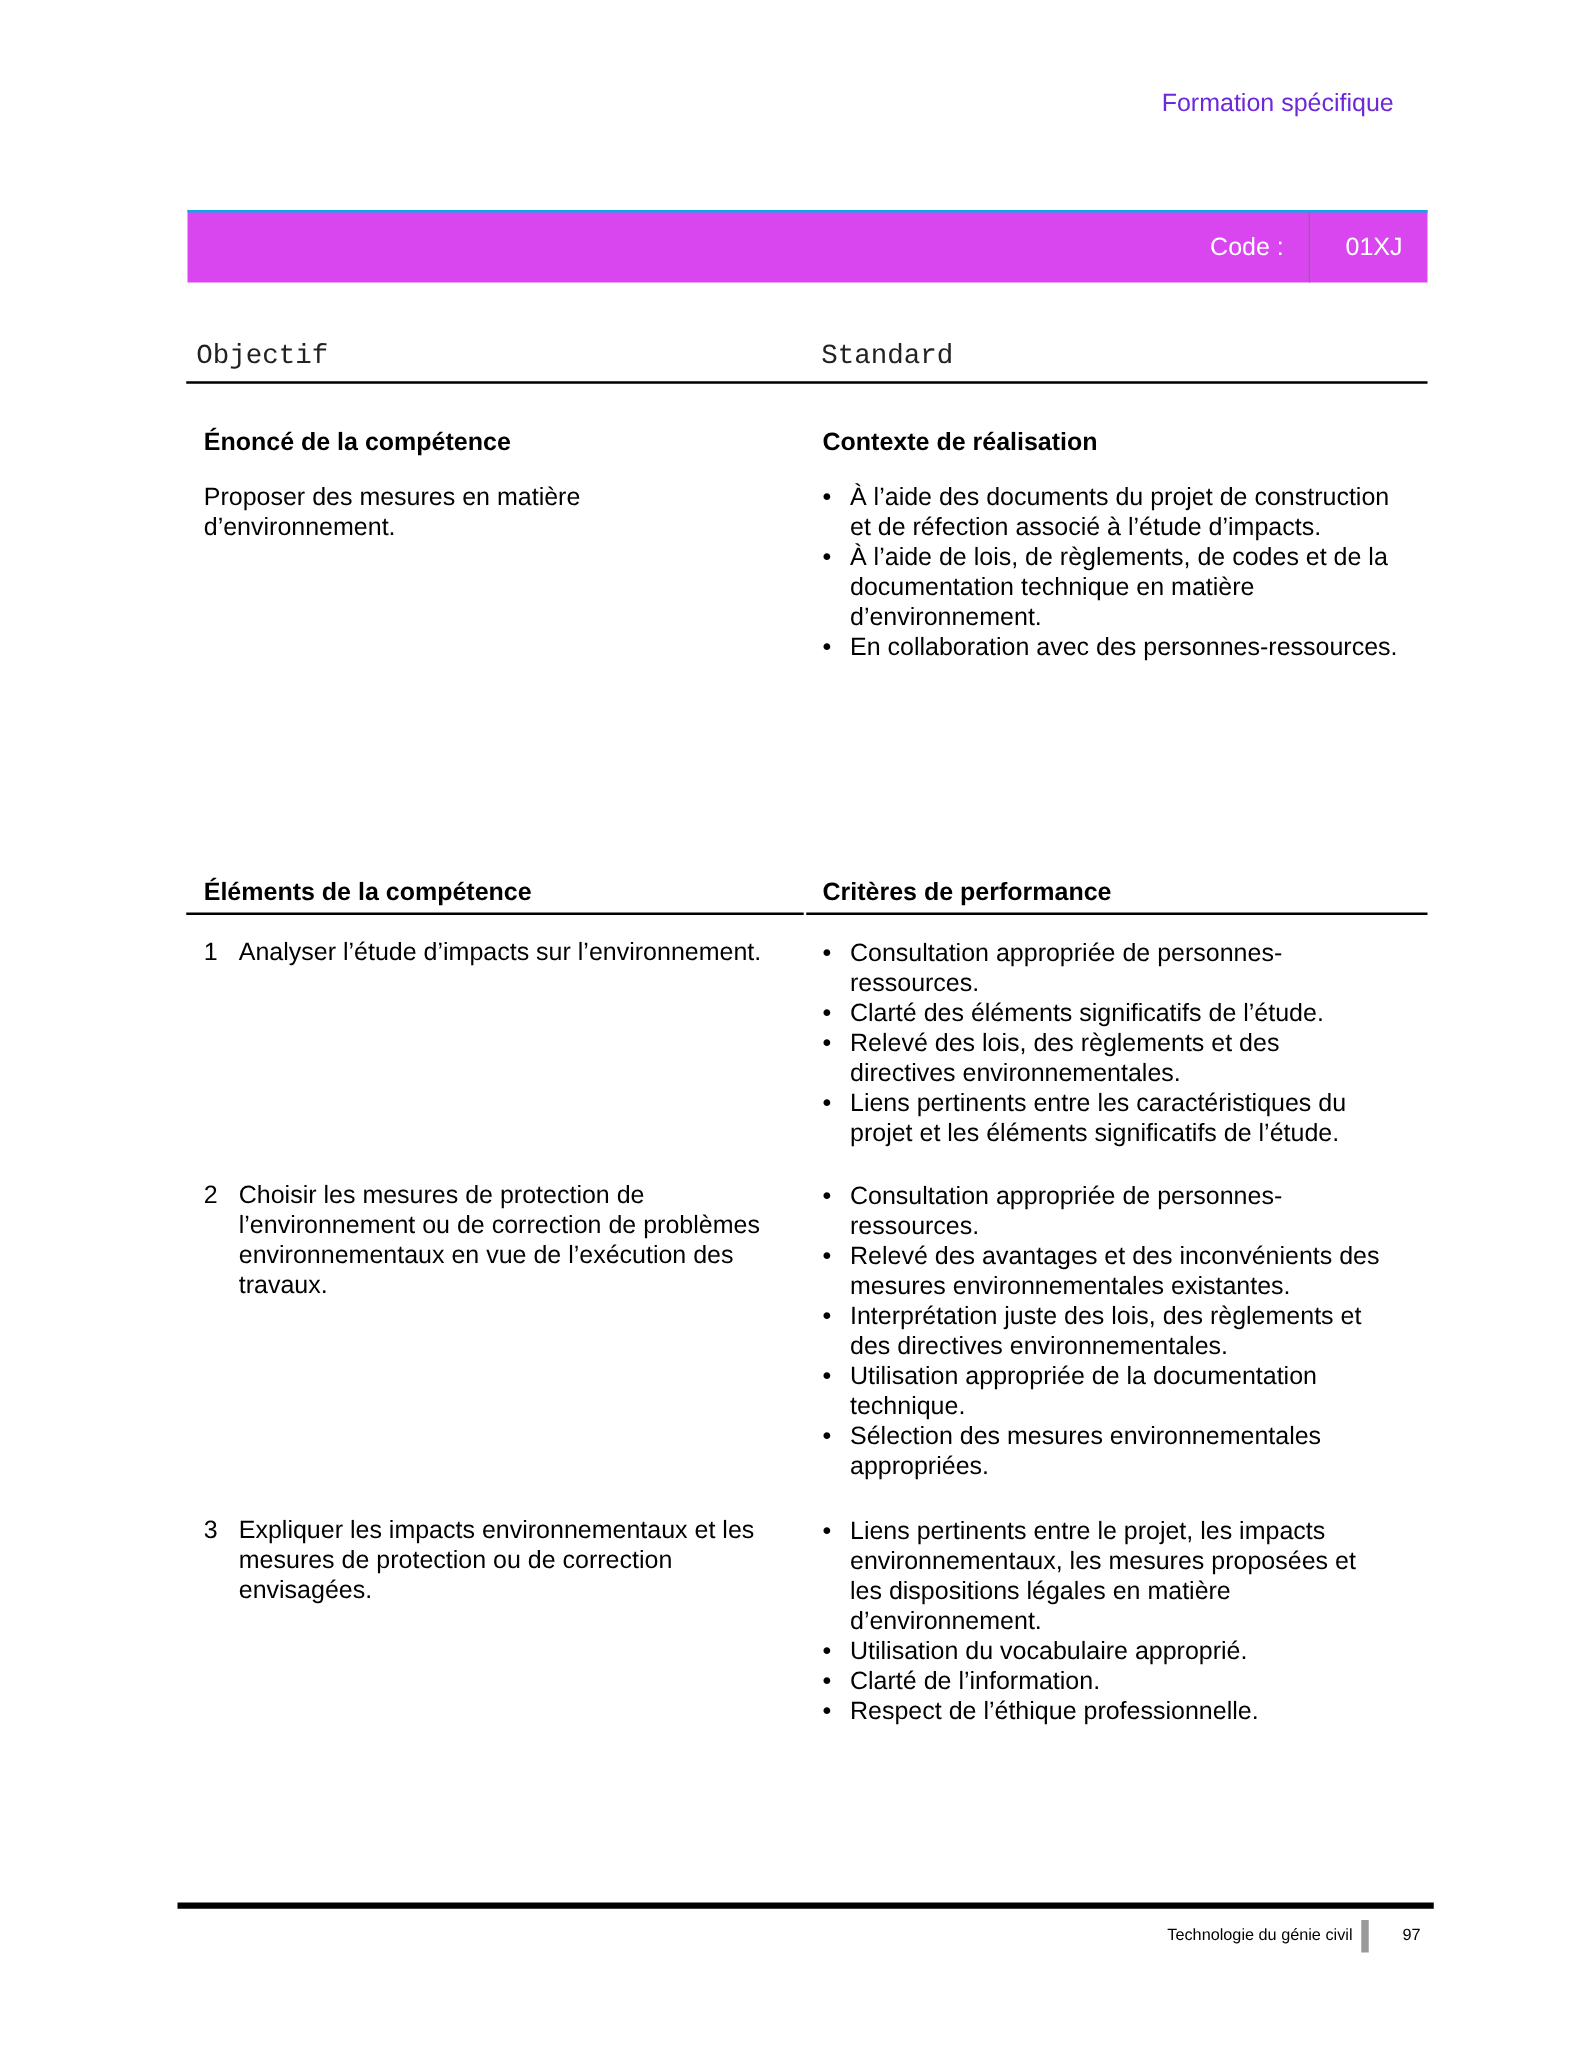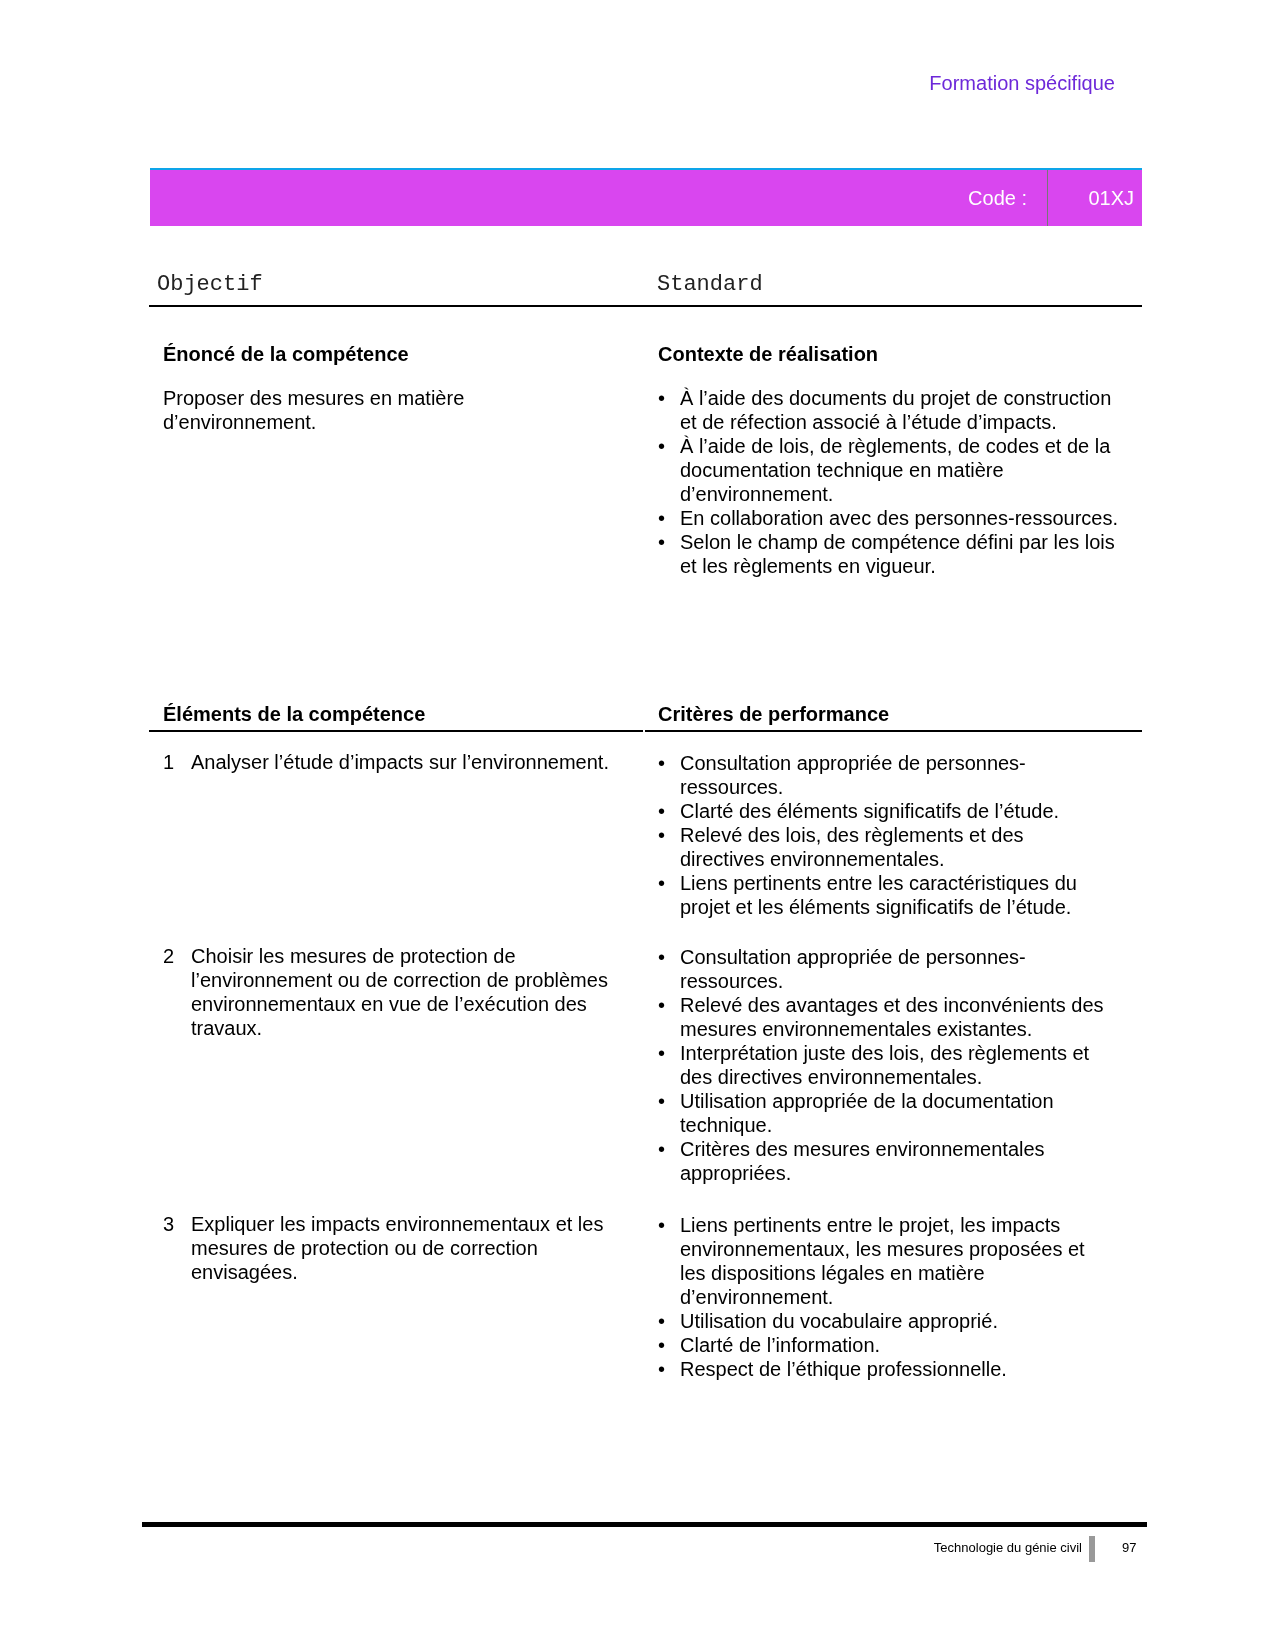--- a/index.html
+++ b/index.html
@@ -14,21 +14,21 @@
     .code-bar {
       position: absolute; top: 168px; left: 150px; width: 992px; height: 58px;
       background: #d946ef; border-top: 2px solid #0ea5e9; box-sizing: border-box;
     }
     .code-label {
       position: absolute; right: 100px; top: 0; height: 56px; line-height: 56px;
       color: #fff; font-size: 20px; padding-right: 12px;
     }
     .code-sep { position: absolute; left: 897px; top: 0; width: 1px; height: 56px; background: #777; }
     .code-value {
-      position: absolute; right: 8px; top: 0; height: 43px; line-height: 56px;
+      position: absolute; right: 20px; top: 0; height: 43px; line-height: 56px;
       color: #fff; font-size: 20px;
     }
     .section-headings {
       position: absolute; top: 272px; left: 149px; width: 993px; height: 33px;
       border-bottom: 2px solid #000;
     }
     .mono-heading {
       position: absolute; top: 0; font-family: "Liberation Mono", monospace;
       font-size: 22px; color: #222;
     }
@@ -84,21 +84,20 @@
   <div class="bold-heading">Énoncé de la compétence</div>
   <div class="body-text" style="margin-top:20px; width:330px;">Proposer des mesures en matière d’environnement.</div>
 </div>
 
 <div class="col-right" style="top:343px; width:462px;">
   <div class="bold-heading">Contexte de réalisation</div>
   <ul class="bullets" style="margin-top:20px;">
     <li>À l’aide des documents du projet de construction et de réfection associé à l’étude d’impacts.</li>
     <li>À l’aide de lois, de règlements, de codes et de la documentation technique en matière d’environnement.</li>
     <li>En collaboration avec des personnes-ressources.</li>
-    <li>Selon le champ de compétence défini par les lois et les règlements en vigueur.</li>
   </ul>
 </div>
 
 <div class="mid-headings">
   <div class="bold-heading" style="position:absolute; left:14px; top:0;">Éléments de la compétence</div>
   <div class="bold-heading" style="position:absolute; left:509px; top:0;text-align:center;">Critères de performance</div>
   <div class="mid-left-line"></div>
   <div class="mid-right-line"></div>
 </div>
 
@@ -122,21 +121,21 @@
     <span class="element-num">2</span>
     <span class="element-text">Choisir les mesures de protection de l’environnement ou de correction de problèmes environnementaux en vue de l’exécution des travaux.</span>
   </div>
 </div>
 <div class="col-right" style="top:945px; width:462px;">
   <ul class="bullets">
     <li>Consultation appropriée de personnes-ressources.</li>
     <li>Relevé des avantages et des inconvénients des mesures environnementales existantes.</li>
     <li>Interprétation juste des lois, des règlements et des directives environnementales.</li>
     <li>Utilisation appropriée de la documentation technique.</li>
-    <li>Critères des mesures environnementales appropriées.</li>
+    <li>Sélection des mesures environnementales appropriées.</li>
   </ul>
 </div>
 
 <div class="col-left" style="top:1212px;">
   <div class="element-row">
     <span class="element-num">3</span>
     <span class="element-text">Expliquer les impacts environnementaux et les mesures de protection ou de correction envisagées.</span>
   </div>
 </div>
 <div class="col-right" style="top:1213px; width:450px;">

